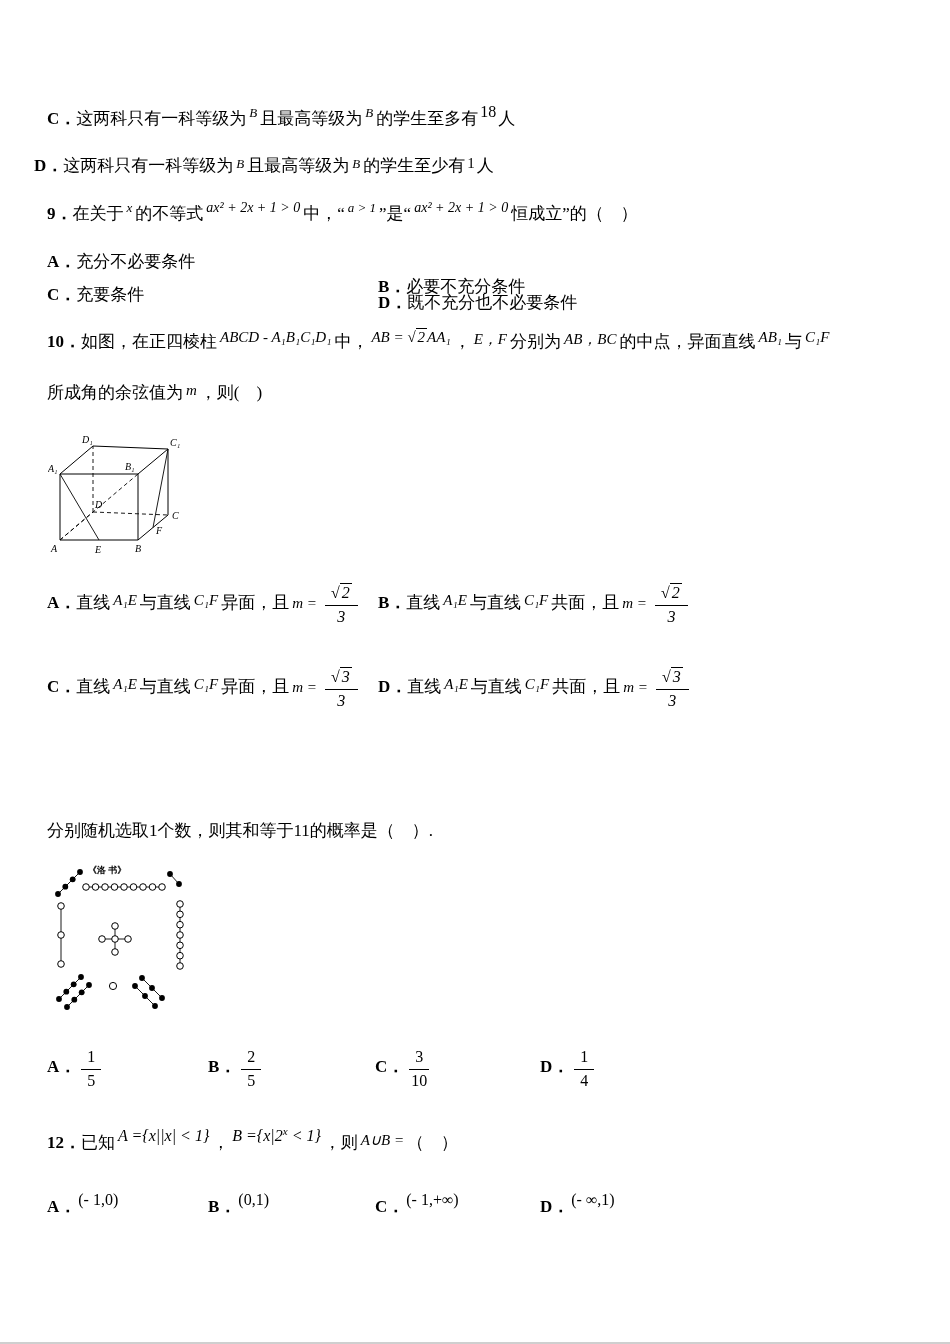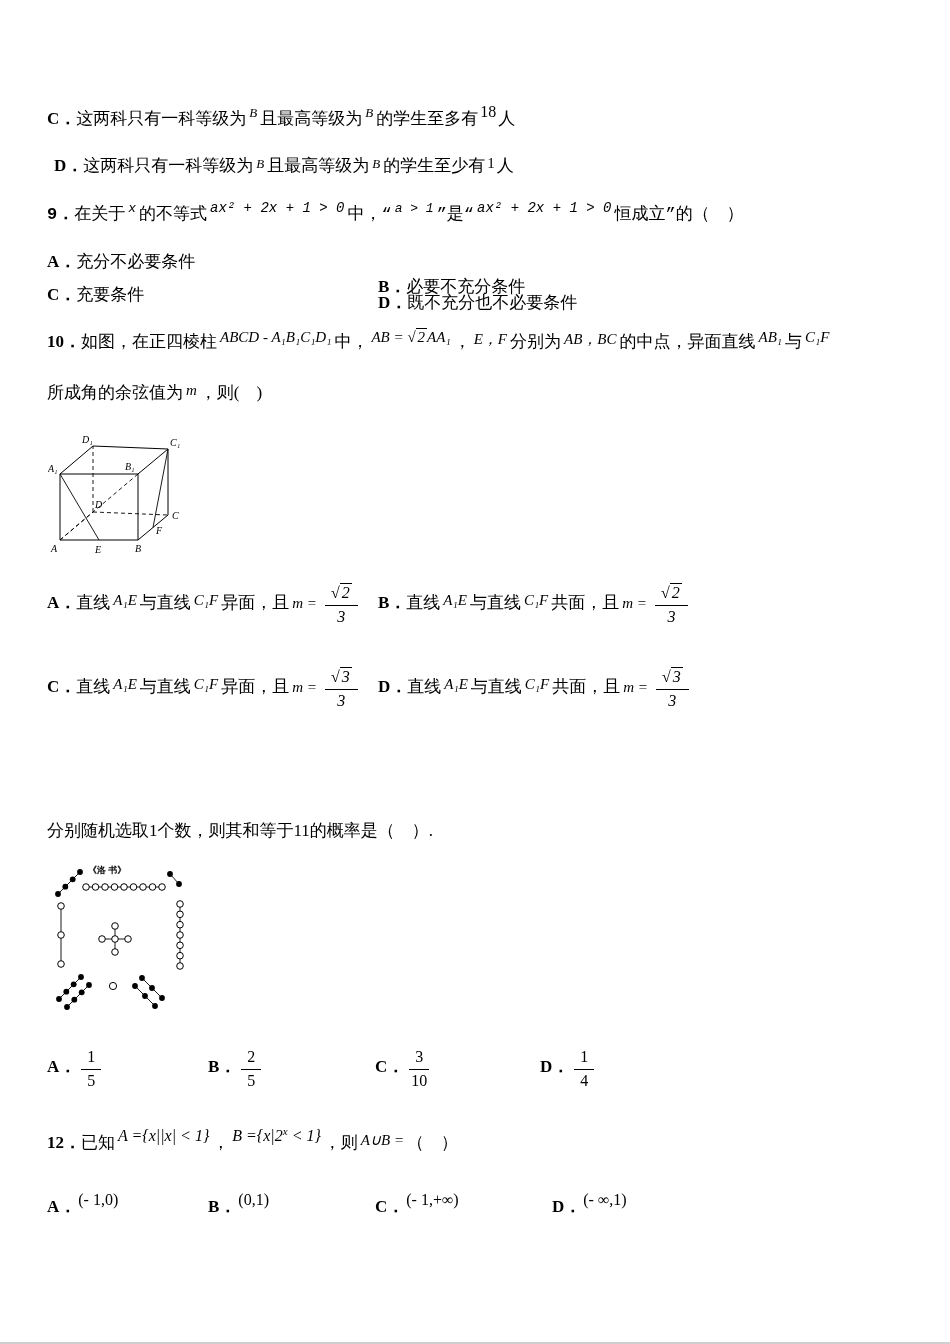--- a/index.html
+++ b/index.html
@@ -27,25 +27,25 @@
 </style>
 </head>
 <body>
 
 <div class="page">
 
   <div class="line" style="left:47px;top:98px;">
     <span class="lbl">C．</span><span>这两科只有一科等级为</span><span class="m s13 r7">B</span><span>且最高等级为</span><span class="m s13 r7">B</span><span>的学生至多有</span><span class="mu s16 r7">18</span><span>人</span>
   </div>
 
-  <div class="line" style="left:54px;top:150px;">
+  <div class="line" style="left:34px;top:150px;">
     <span class="lbl">D．</span><span>这两科只有一科等级为</span><span class="m s13 r3">B</span><span>且最高等级为</span><span class="m s13 r3">B</span><span>的学生至少有</span><span class="mu s15 r3">1</span><span>人</span>
   </div>
 
-  <div class="line" style="left:47px;top:196px;font-family:Liberation Mono, monospace;">
+  <div class="line" style="left:47px;top:196px;">
     <span class="lbl">9．</span><span>在关于</span><span class="m s13 r7">x</span><span>的不等式</span><span class="m s14 r7">ax² + 2x + 1 &gt; 0</span><span>中，“</span><span class="m s13 r7">a &gt; 1</span><span>”是“</span><span class="m s14 r7">ax² + 2x + 1 &gt; 0</span><span>恒成立”的（　）</span>
   </div>
 
   <div class="line" style="left:47px;top:247px;">
     <span class="lbl">A．</span><span>充分不必要条件</span>
   </div>
   <div class="line" style="left:378px;top:247px;margin-top:25px;">
     <span class="lbl">B．</span><span>必要不充分条件</span>
   </div>
   <div class="line" style="left:47px;top:280px;">
@@ -197,19 +197,19 @@
 
   <div class="line" style="left:47px;top:1186px;">
     <span class="lbl">A．</span><span class="mu s16 r7">(- 1,0)</span>
   </div>
   <div class="line" style="left:208px;top:1186px;text-align:right;">
     <span class="lbl">B．</span><span class="mu s16 r7">(0,1)</span>
   </div>
   <div class="line" style="left:375px;top:1186px;">
     <span class="lbl">C．</span><span class="mu s16 r7">(- 1,+∞)</span>
   </div>
-  <div class="line" style="left:540px;top:1186px;margin-left:12px;">
+  <div class="line" style="left:540px;top:1186px;">
     <span class="lbl">D．</span><span class="mu s16 r7">(- ∞,1)</span>
   </div>
 
   <div class="edge-b"></div>
   <div class="edge-r"></div>
 </div>
 
 </body></html>

